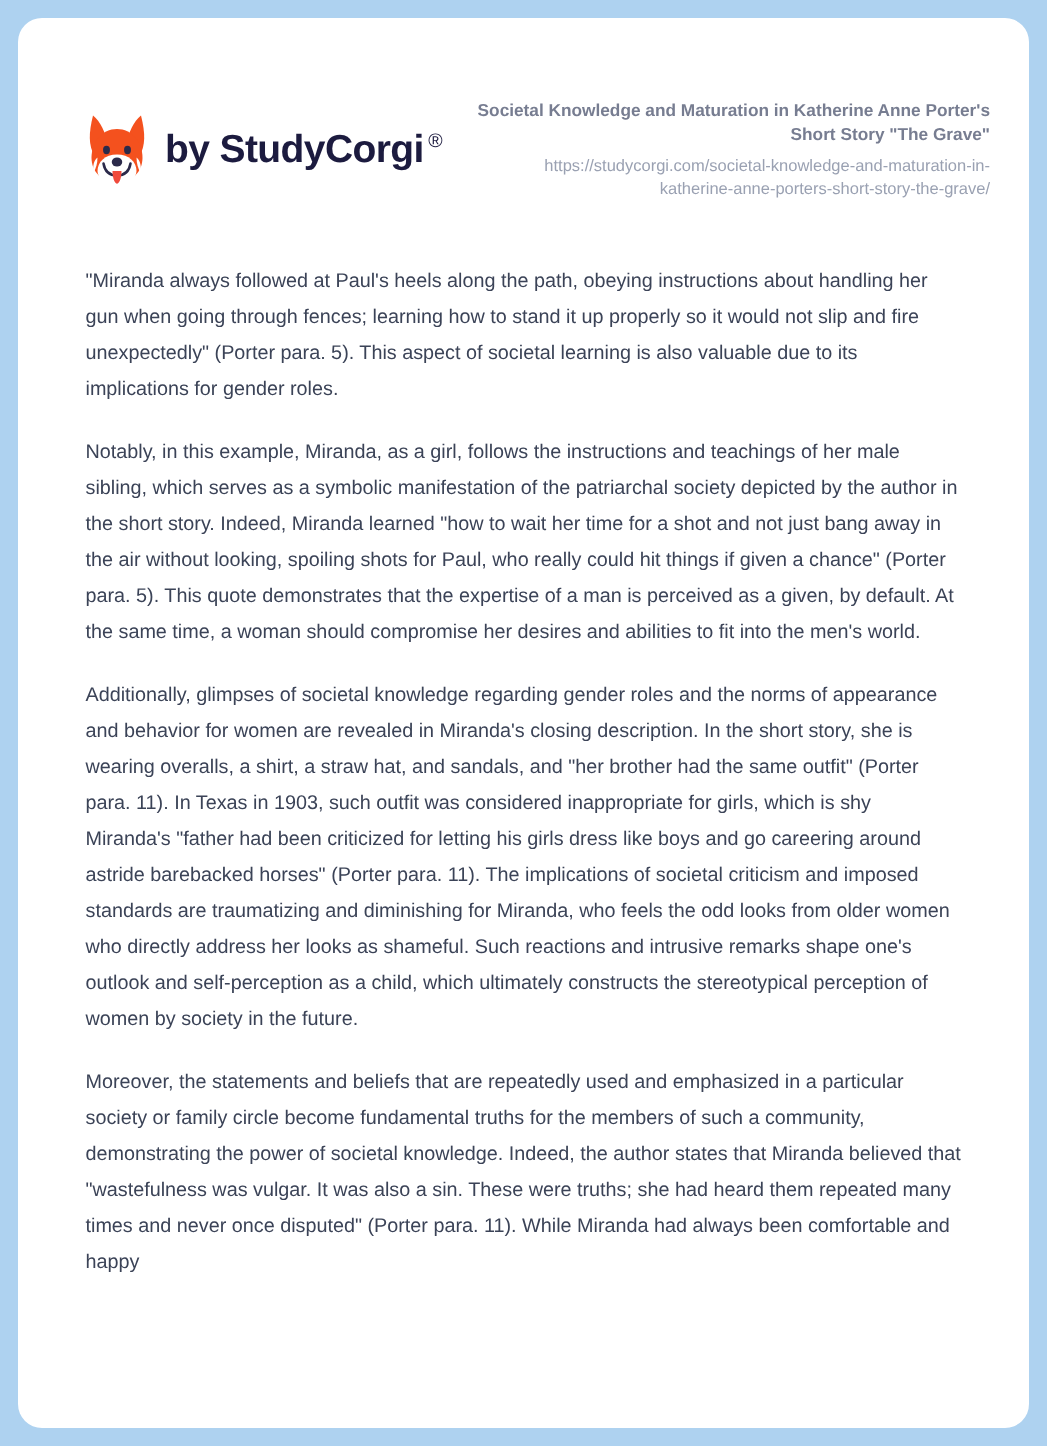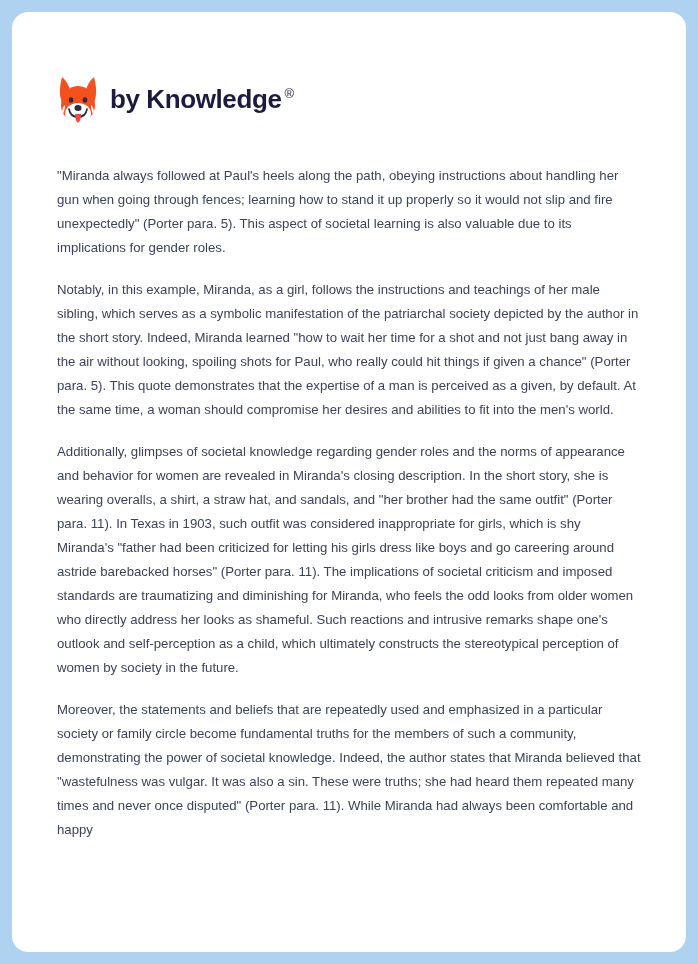--- a/index.html
+++ b/index.html
@@ -150,25 +150,29 @@
           <ellipse cx="56" cy="52" rx="4.6" ry="5.6" fill="#2b2a4a"></ellipse>
 
           <ellipse cx="42" cy="68" rx="7" ry="6" fill="#2b2a4a"></ellipse>
 
           <path d="M24 70 C26 82, 33 86, 42 86 C51 86, 58 82, 60 70" stroke="#2b2a4a" stroke-width="3.4" fill="none" stroke-linecap="round"></path>
 
           <path d="M36 80 C36 92, 40 97, 42 97 C44 97, 48 92, 48 80 Z" fill="#f04a3c"></path>
         </svg>
 
         <span class="brand-wordmark">
-          <span class="brand-text">by Knowledge</span>
+          <span class="brand-text">by StudyCorgi</span>
           <span class="brand-reg">®</span>
         </span>
       </div>
 
+      <div class="header-meta">
+        <div class="doc-title">Societal Knowledge and Maturation in Katherine Anne Porter's Short Story "The Grave"</div>
+        <div class="doc-url">https://studycorgi.com/societal-knowledge-and-maturation-in-katherine-anne-porters-short-story-the-grave/</div>
+      </div>
 
     </div>
 
     <div class="doc-body">
       <p class="doc-paragraph">"Miranda always followed at Paul's heels along the path, obeying instructions about handling her gun when going through fences; learning how to stand it up properly so it would not slip and fire unexpectedly" (Porter para. 5). This aspect of societal learning is also valuable due to its implications for gender roles.</p>
       <p class="doc-paragraph">Notably, in this example, Miranda, as a girl, follows the instructions and teachings of her male sibling, which serves as a symbolic manifestation of the patriarchal society depicted by the author in the short story. Indeed, Miranda learned "how to wait her time for a shot and not just bang away in the air without looking, spoiling shots for Paul, who really could hit things if given a chance" (Porter para. 5). This quote demonstrates that the expertise of a man is perceived as a given, by default. At the same time, a woman should compromise her desires and abilities to fit into the men's world.</p>
       <p class="doc-paragraph">Additionally, glimpses of societal knowledge regarding gender roles and the norms of appearance and behavior for women are revealed in Miranda's closing description. In the short story, she is wearing overalls, a shirt, a straw hat, and sandals, and "her brother had the same outfit" (Porter para. 11). In Texas in 1903, such outfit was considered inappropriate for girls, which is shy Miranda's "father had been criticized for letting his girls dress like boys and go careering around astride barebacked horses" (Porter para. 11). The implications of societal criticism and imposed standards are traumatizing and diminishing for Miranda, who feels the odd looks from older women who directly address her looks as shameful. Such reactions and intrusive remarks shape one's outlook and self-perception as a child, which ultimately constructs the stereotypical perception of women by society in the future.</p>
       <p class="doc-paragraph">Moreover, the statements and beliefs that are repeatedly used and emphasized in a particular society or family circle become fundamental truths for the members of such a community, demonstrating the power of societal knowledge. Indeed, the author states that Miranda believed that "wastefulness was vulgar. It was also a sin. These were truths; she had heard them repeated many times and never once disputed" (Porter para. 11). While Miranda had always been comfortable and happy</p>
     </div>
 

